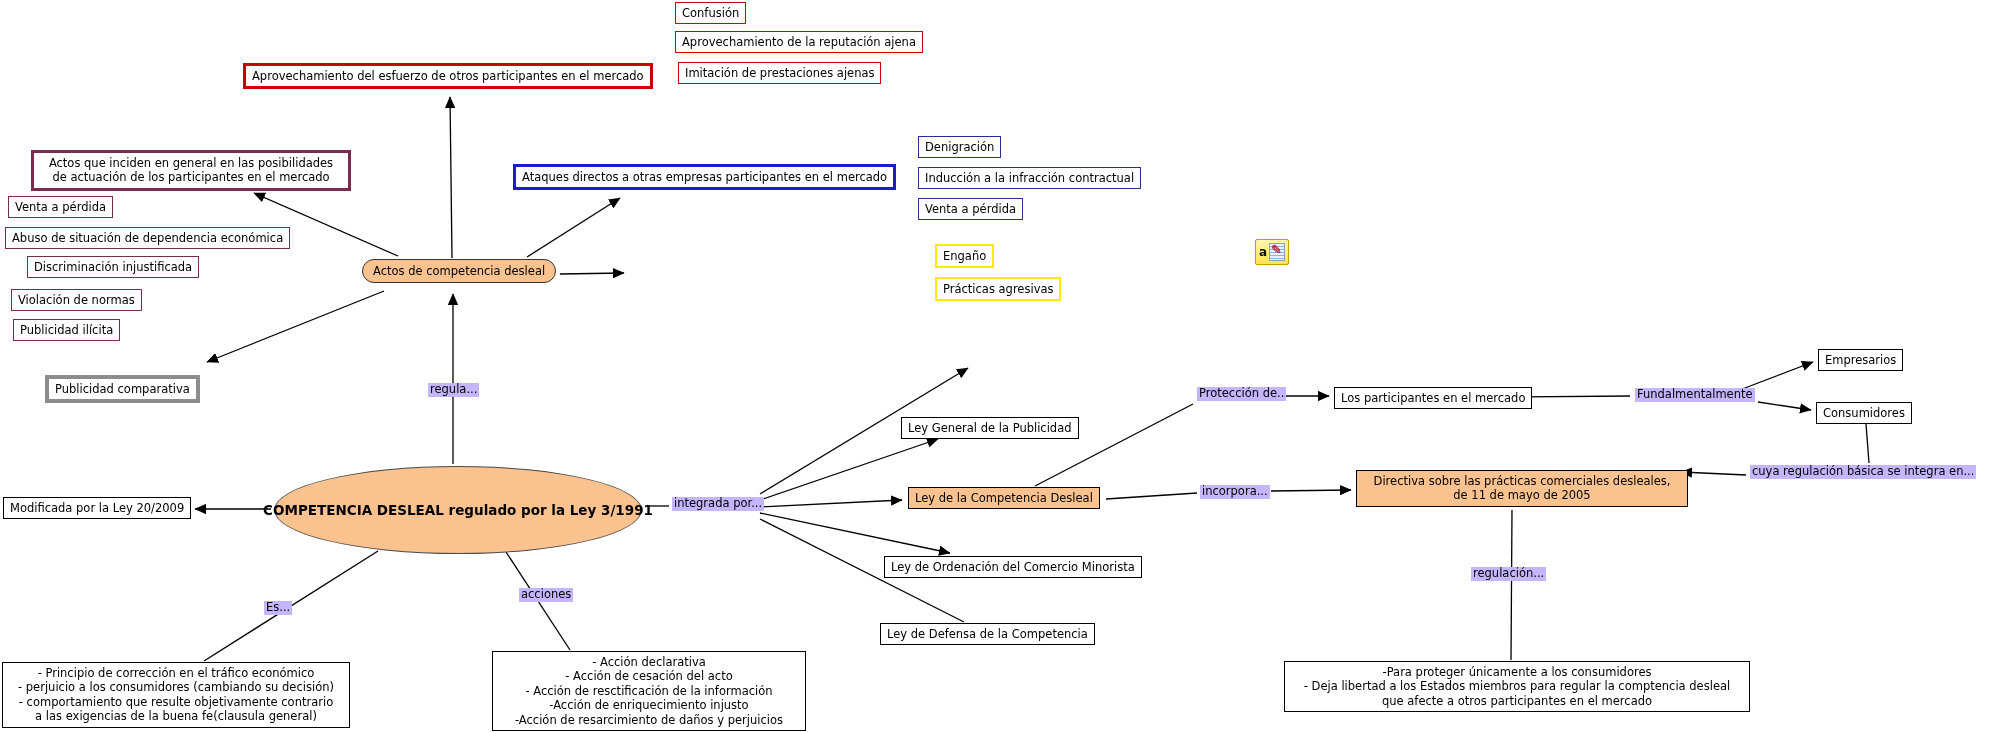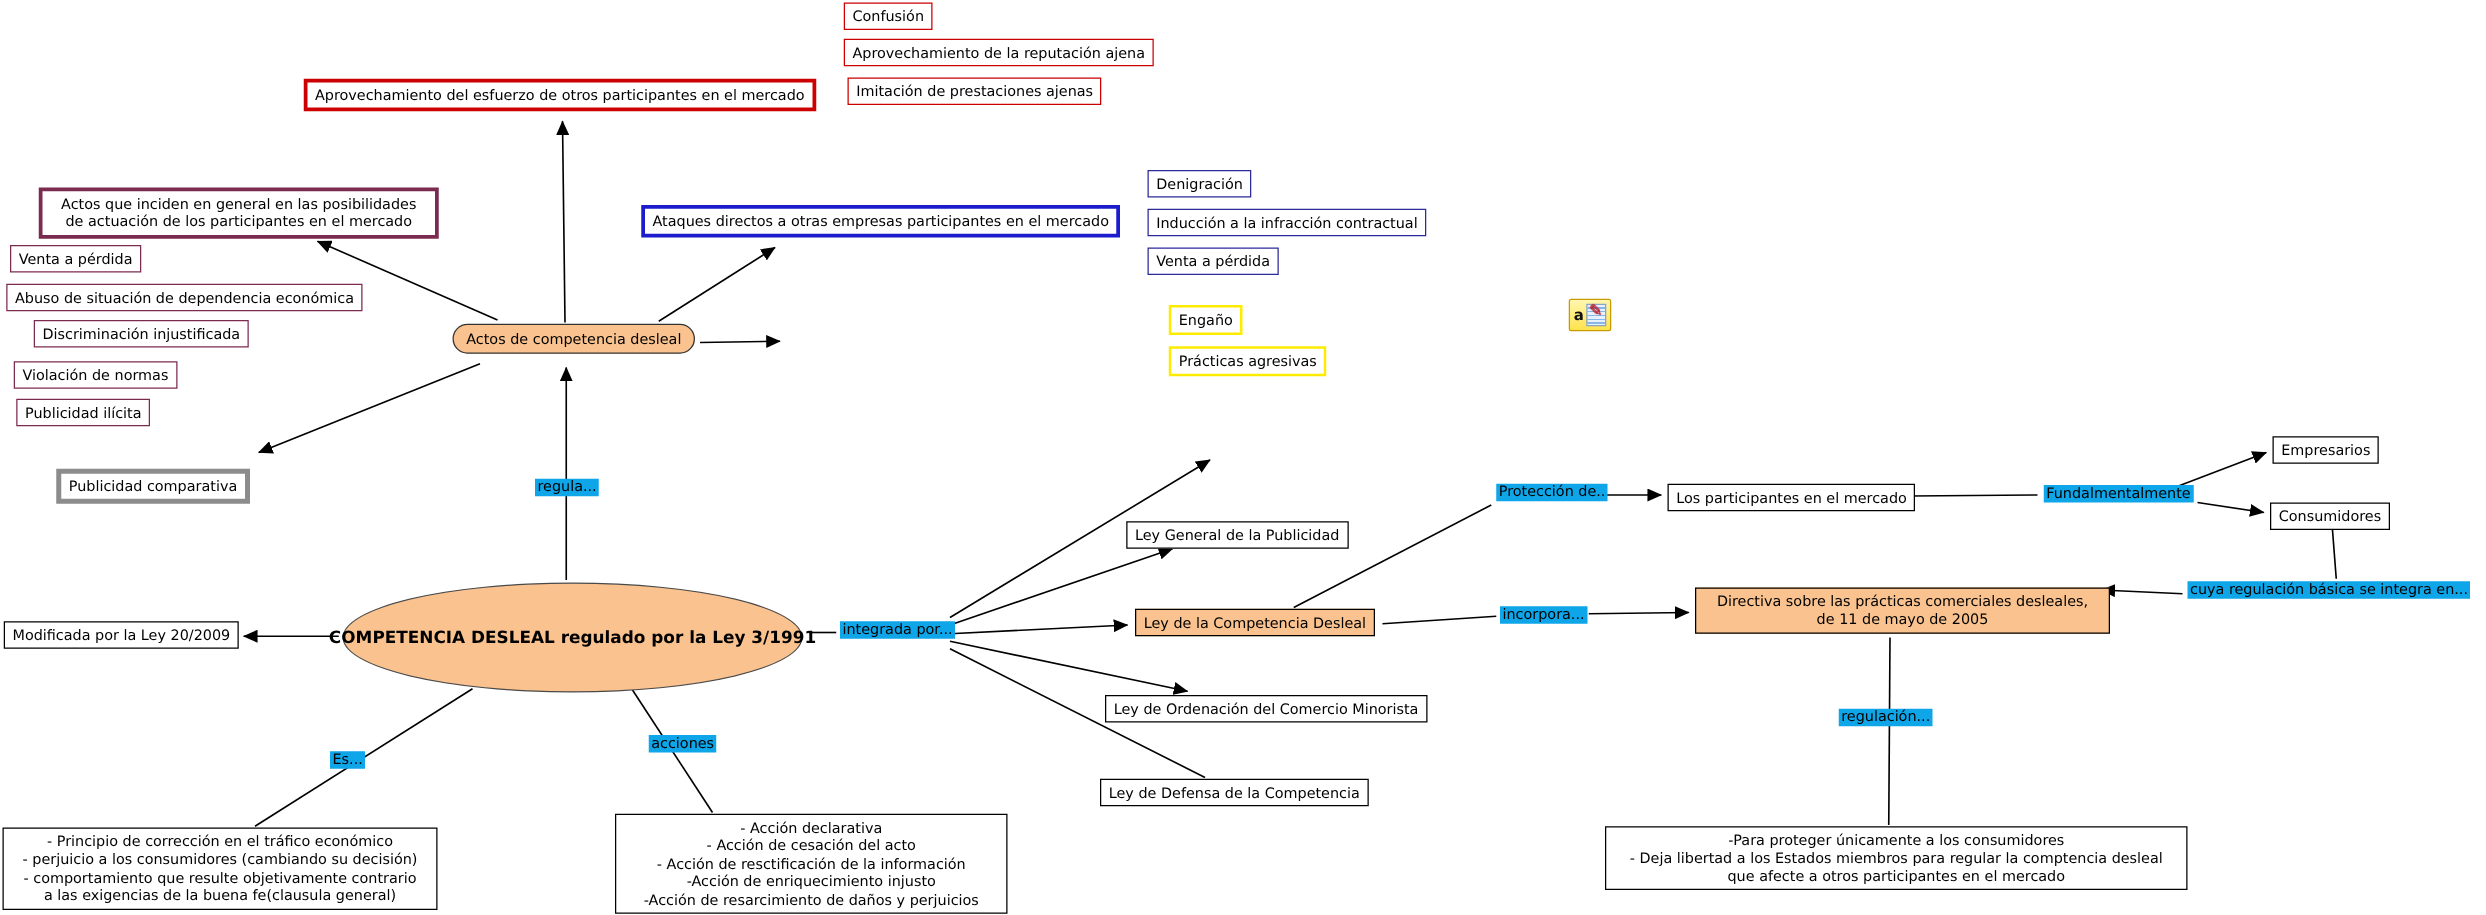--- a/index.html
+++ b/index.html
@@ -37,21 +37,21 @@
   }
   .ellipse{
     border:1.5px solid #4a4a4a;background:var(--orange);
     border-radius:50%;
     display:flex;align-items:center;justify-content:center;
     font-weight:bold;font-size:13.5px;
     padding:0;box-sizing:border-box;
   }
   .label{
     position:absolute;z-index:3;
-    background:#0ea5e9;color:#000;
+    background:#c4b5fd;color:#000;
     font-size:11.5px;line-height:1.2;
     padding:0 2px;white-space:nowrap;
   }
   .annot{
     position:absolute;left:1255px;top:239px;z-index:4;
     width:34px;height:26px;box-sizing:border-box;
     background:linear-gradient(180deg,#fff6b0 0%,#ffe34d 100%);
     border:1px solid #c89b00;border-radius:2px;
     display:flex;align-items:center;gap:2px;padding:2px 3px;
     cursor:pointer;

